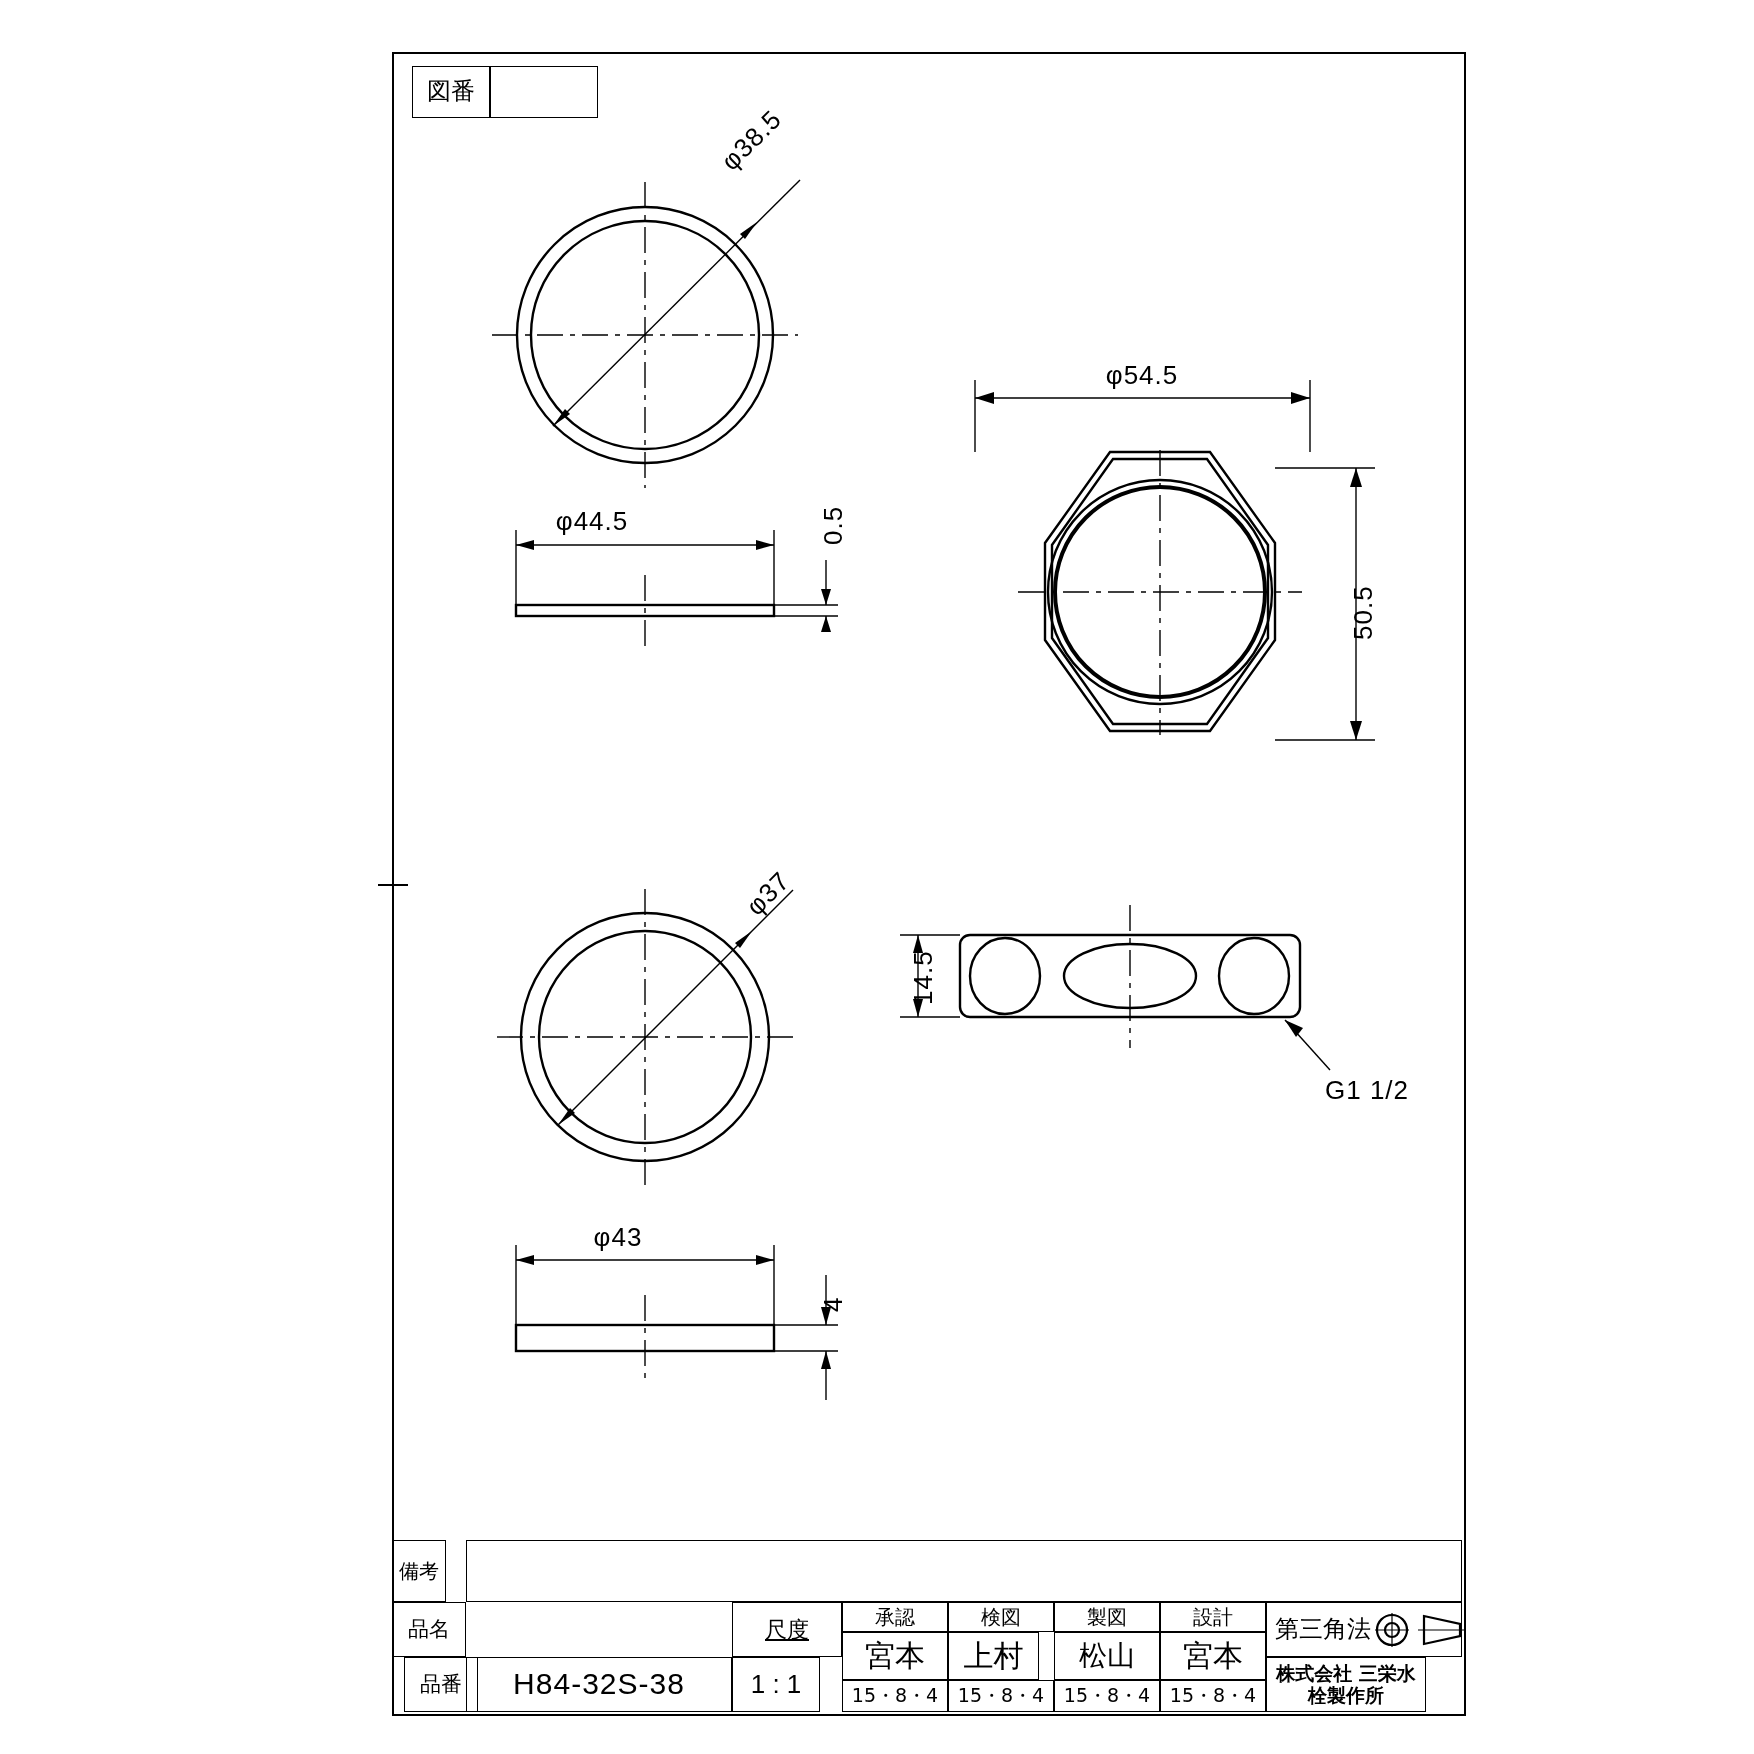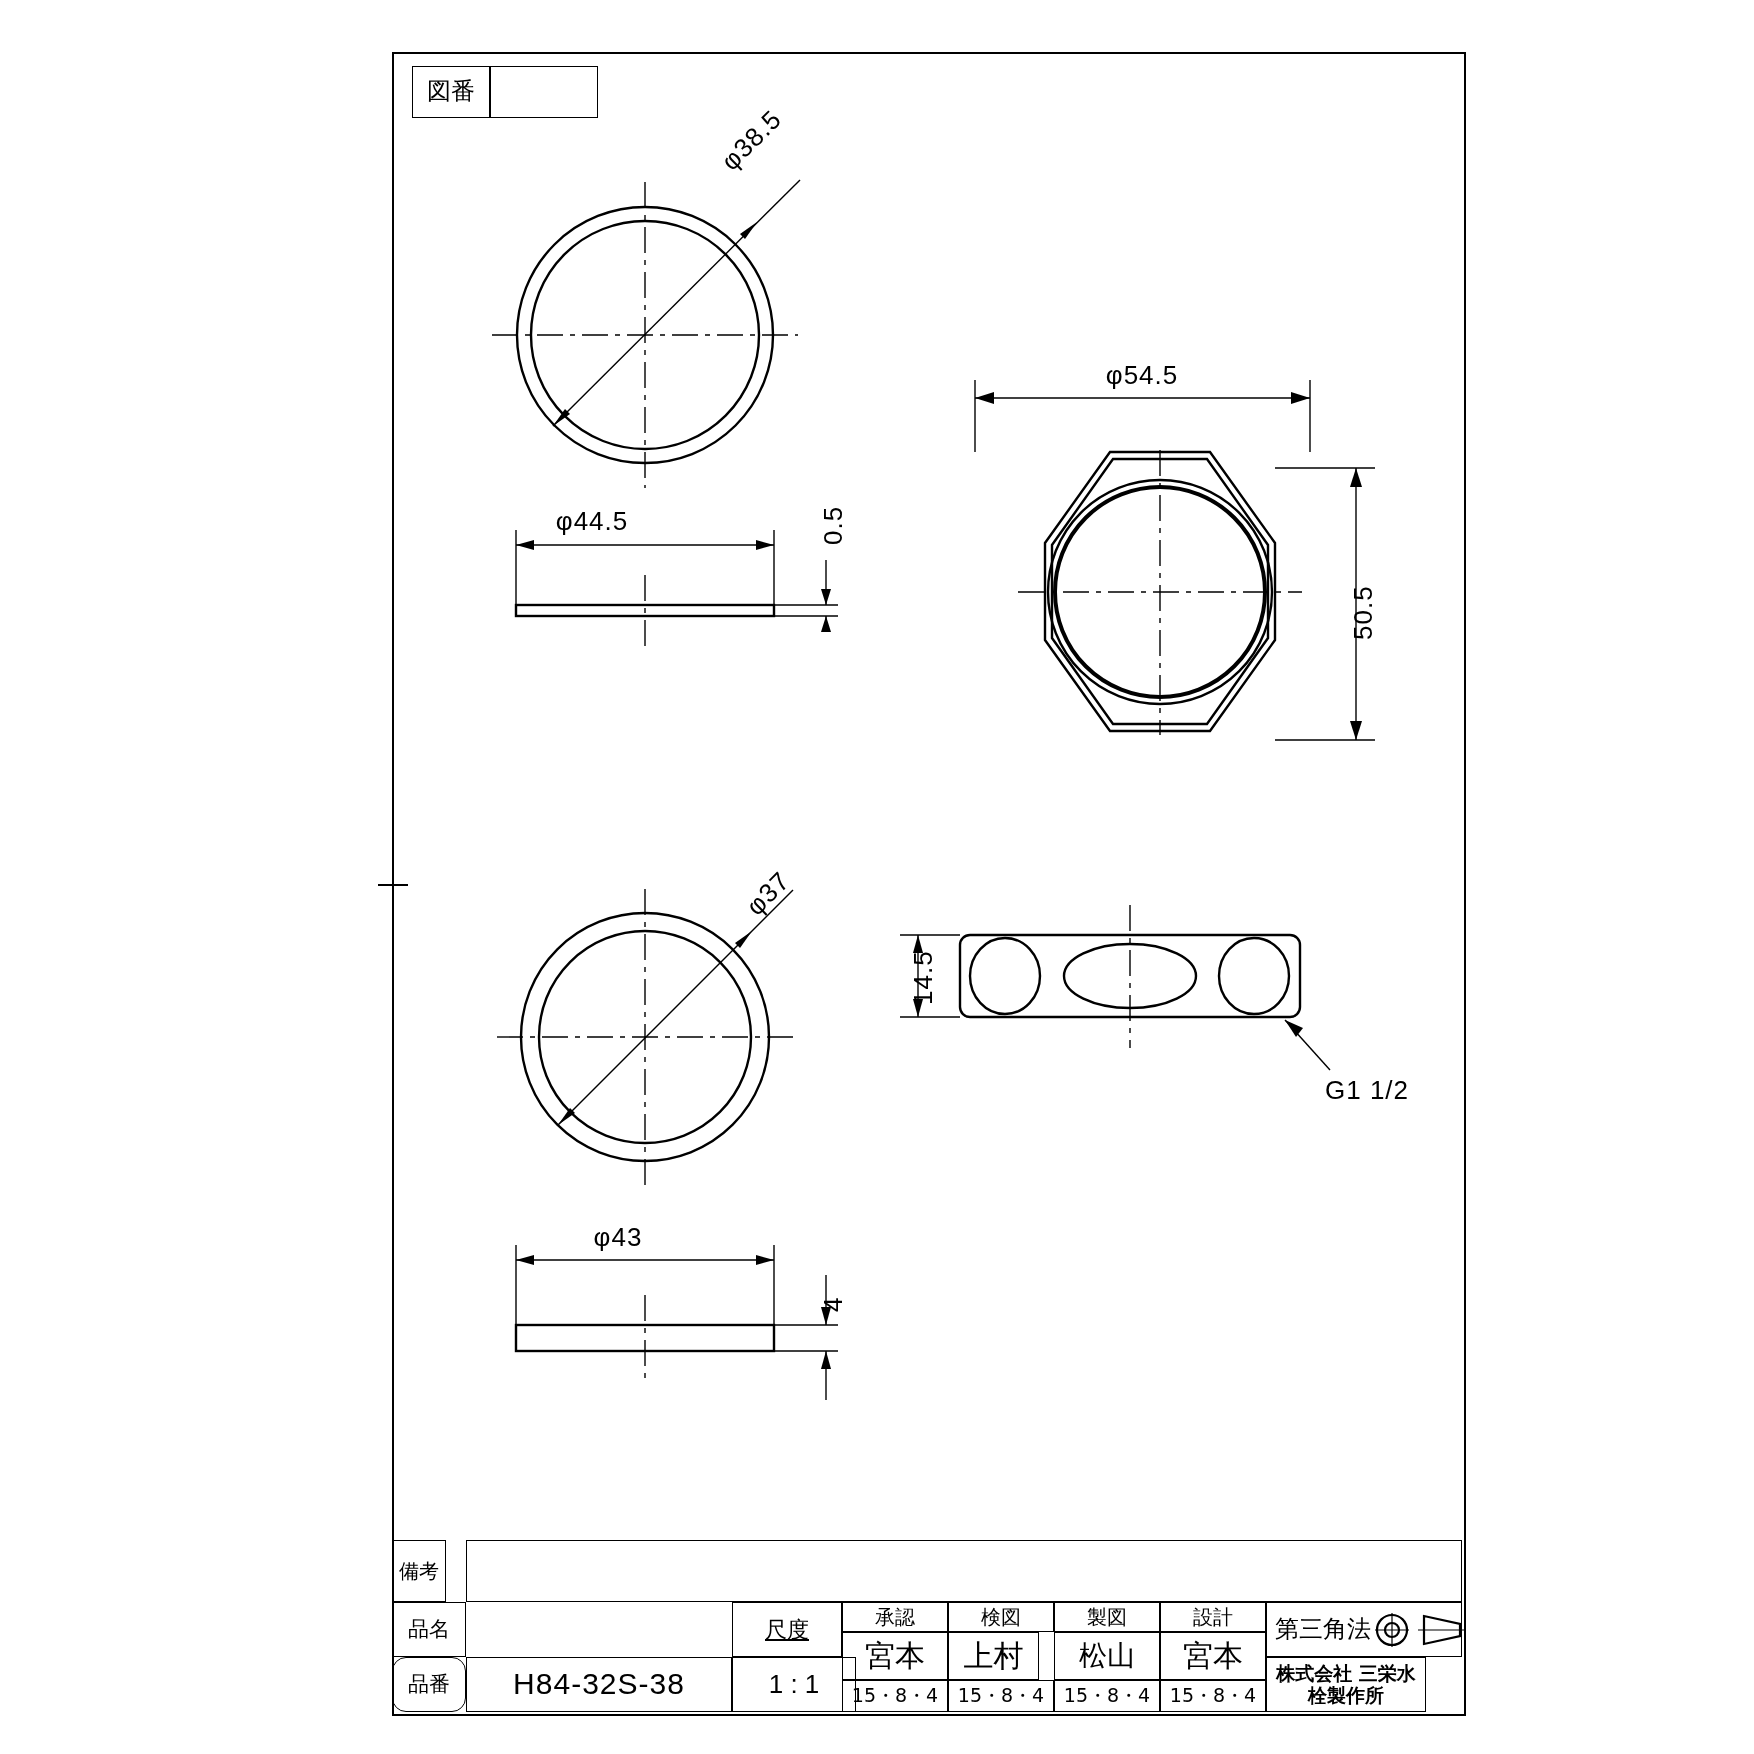--- a/index.html
+++ b/index.html
@@ -151,33 +151,33 @@
   <div class="tb-cell" style="left:392px;top:1540px;width:54px;height:62px;font-size:20px;">
     <span class="jp">備考</span>
   </div>
   <div class="tb-cell" style="left:466px;top:1540px;width:996px;height:62px;font-size:22px;">
     <span></span>
   </div>
 
   <div class="tb-cell" style="left:392px;top:1602px;width:74px;height:55px;font-size:21px;">
     <span class="jp">品名</span>
   </div>
-  <div class="tb-cell" style="left:392px;top:1657px;width:74px;height:55px;font-size:21px;border-radius:14px;">
+  <div class="tb-cell" style="left:404px;top:1657px;width:74px;height:55px;font-size:21px;">
     <span class="jp">品番</span>
   </div>
 
 
   <div class="tb-cell" style="left:466px;top:1657px;width:266px;height:55px;font-size:30px;letter-spacing:1px;">
     <span>H84-32S-38</span>
   </div>
 
   <div class="tb-cell" style="left:732px;top:1602px;width:110px;height:55px;font-size:22px;text-decoration:underline;">
     <span class="jp">尺度</span>
   </div>
-  <div class="tb-cell" style="left:732px;top:1657px;width:124px;height:55px;font-size:26px;">
+  <div class="tb-cell" style="left:732px;top:1657px;width:88px;height:55px;font-size:26px;">
     <span>1 : 1</span>
   </div>
 
   <div class="tb-cell" style="left:842px;top:1602px;width:106px;height:30px;font-size:20px;">
     <span class="jp">承認</span>
   </div>
   <div class="tb-cell" style="left:842px;top:1632px;width:106px;height:48px;font-size:30px;">
     <span class="jp">宮本</span>
   </div>
   <div class="tb-cell" style="left:842px;top:1680px;width:106px;height:32px;font-size:19px;">

